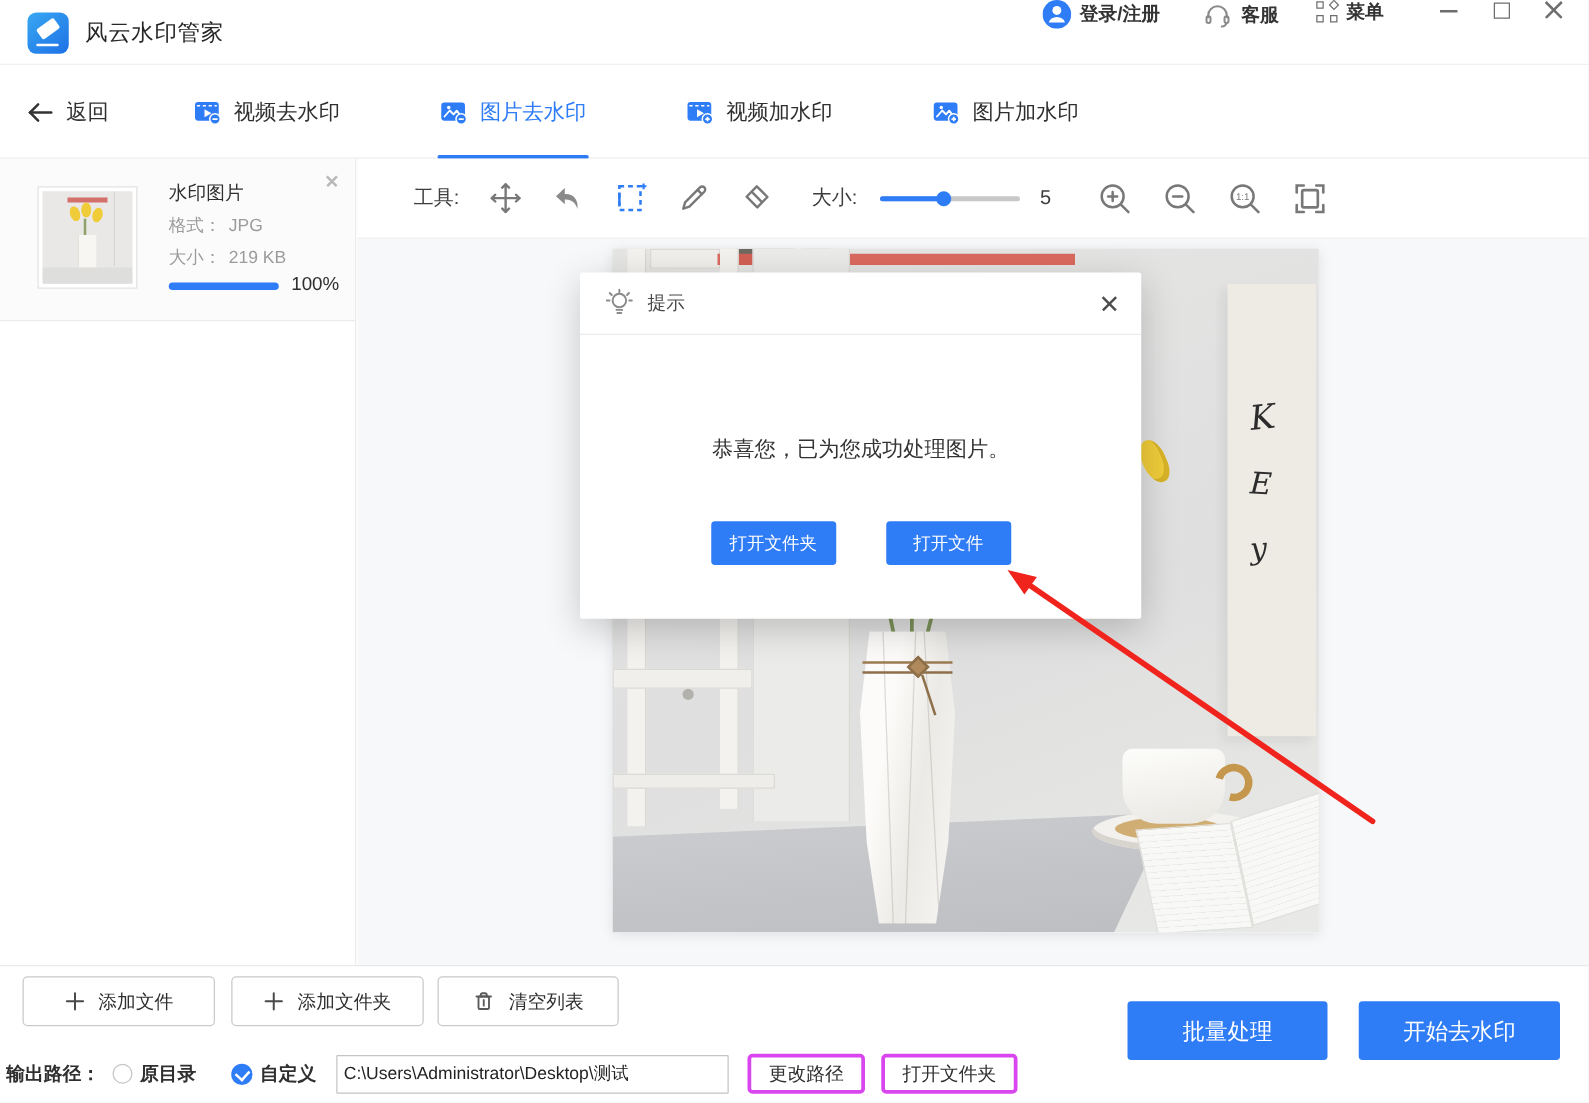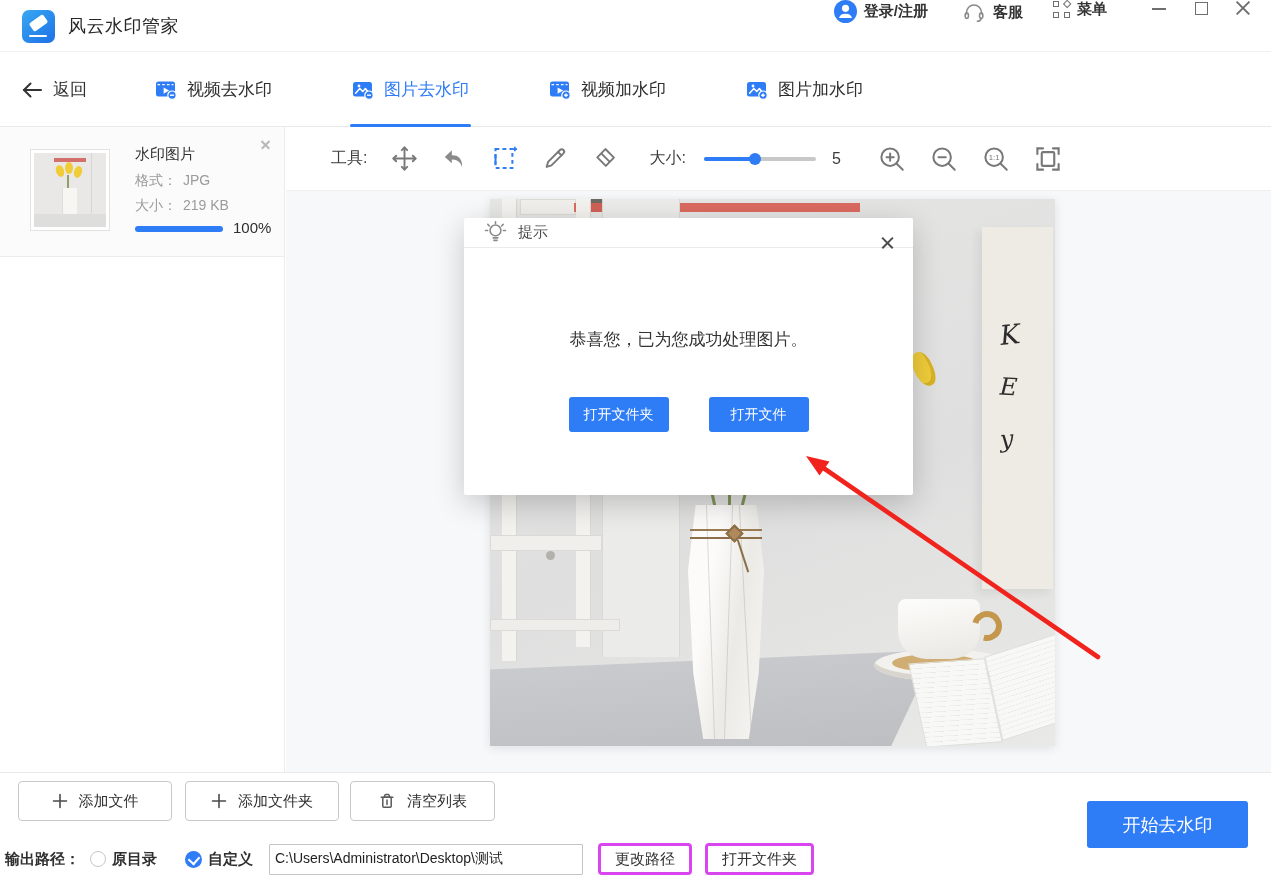--- a/index.html
+++ b/index.html
@@ -123,21 +123,21 @@
                border-left-color:transparent; transform:rotate(-30deg); }
   .ph-book { position:absolute; left:428px; top:452px; width:160px; height:100px; transform:rotate(-12deg); }
   .ph-page { position:absolute; top:0; width:76px; height:86px; background:repeating-linear-gradient(#f8f8f6, #f8f8f6 4px, #e7e7e4 5px);
              border:1px solid #e0e0dd; }
   .ph-page-l { left:0; transform:skewY(8deg); }
   .ph-page-r { left:76px; transform:skewY(-6deg); }
 
   
   .dialog { position:absolute; left:464px; top:218px; width:449px; height:277px; background:#fff; border-radius:2px;
             box-shadow:0 8px 30px rgba(0,0,0,.20); z-index:50; }
-  .dlg-head { position:relative; height:30px; display:flex; align-items:center; padding:0 18px; gap:9px; border-bottom:1px solid #ebebeb; }
+  .dlg-head { position:relative; height:50px; display:flex; align-items:center; padding:0 18px; gap:9px; border-bottom:1px solid #ebebeb; }
   .dlg-title { font-size:15px; color:#4a4a4a; }
   .dlg-close { position:absolute; right:18px; top:16px; width:15px; height:15px; }
   .dlg-close::before,.dlg-close::after { background:#4c4c4c; height:1.7px; }
   .dlg-msg { margin-top:80px; text-align:center; font-size:17px; color:#333; }
   .dlg-btns { margin-top:46px; display:flex; justify-content:center; gap:40px; }
   .btn-blue { background:#2e7cf6; color:#fff; border:none; border-radius:3px; cursor:pointer;
               font-family:inherit; }
   .dlg-btn { width:100px; height:35px; font-size:14px; }
 
   
@@ -450,20 +450,21 @@
     <div class="f-btn f-clear">
       <svg width="18" height="18" viewBox="0 0 18 18" fill="none" stroke="#5a5a5a" stroke-width="1.5" stroke-linecap="round">
         <path d="M3.2 5.2 h11.6"></path>
         <path d="M6.6 5.2 v-1.3 a1.3 1.3 0 0 1 1.3-1.3 h2.2 a1.3 1.3 0 0 1 1.3 1.3 v1.3"></path>
         <rect x="4.8" y="5.2" width="8.4" height="10" rx="1"></rect>
         <path d="M9 8 v4.5"></path>
       </svg>
       <span>清空列表</span>
     </div>
 
+    <button class="btn-blue f-batch">批量处理</button>
     <button class="btn-blue f-start">开始去水印</button>
 
     <div class="path-row">
       <span class="path-label">输出路径：</span>
       <span class="radio-group">
         <span class="radio"></span>
         <span class="radio-lbl">原目录</span>
       </span>
       <span class="radio-group ml28">
         <span class="check-circle"></span>

